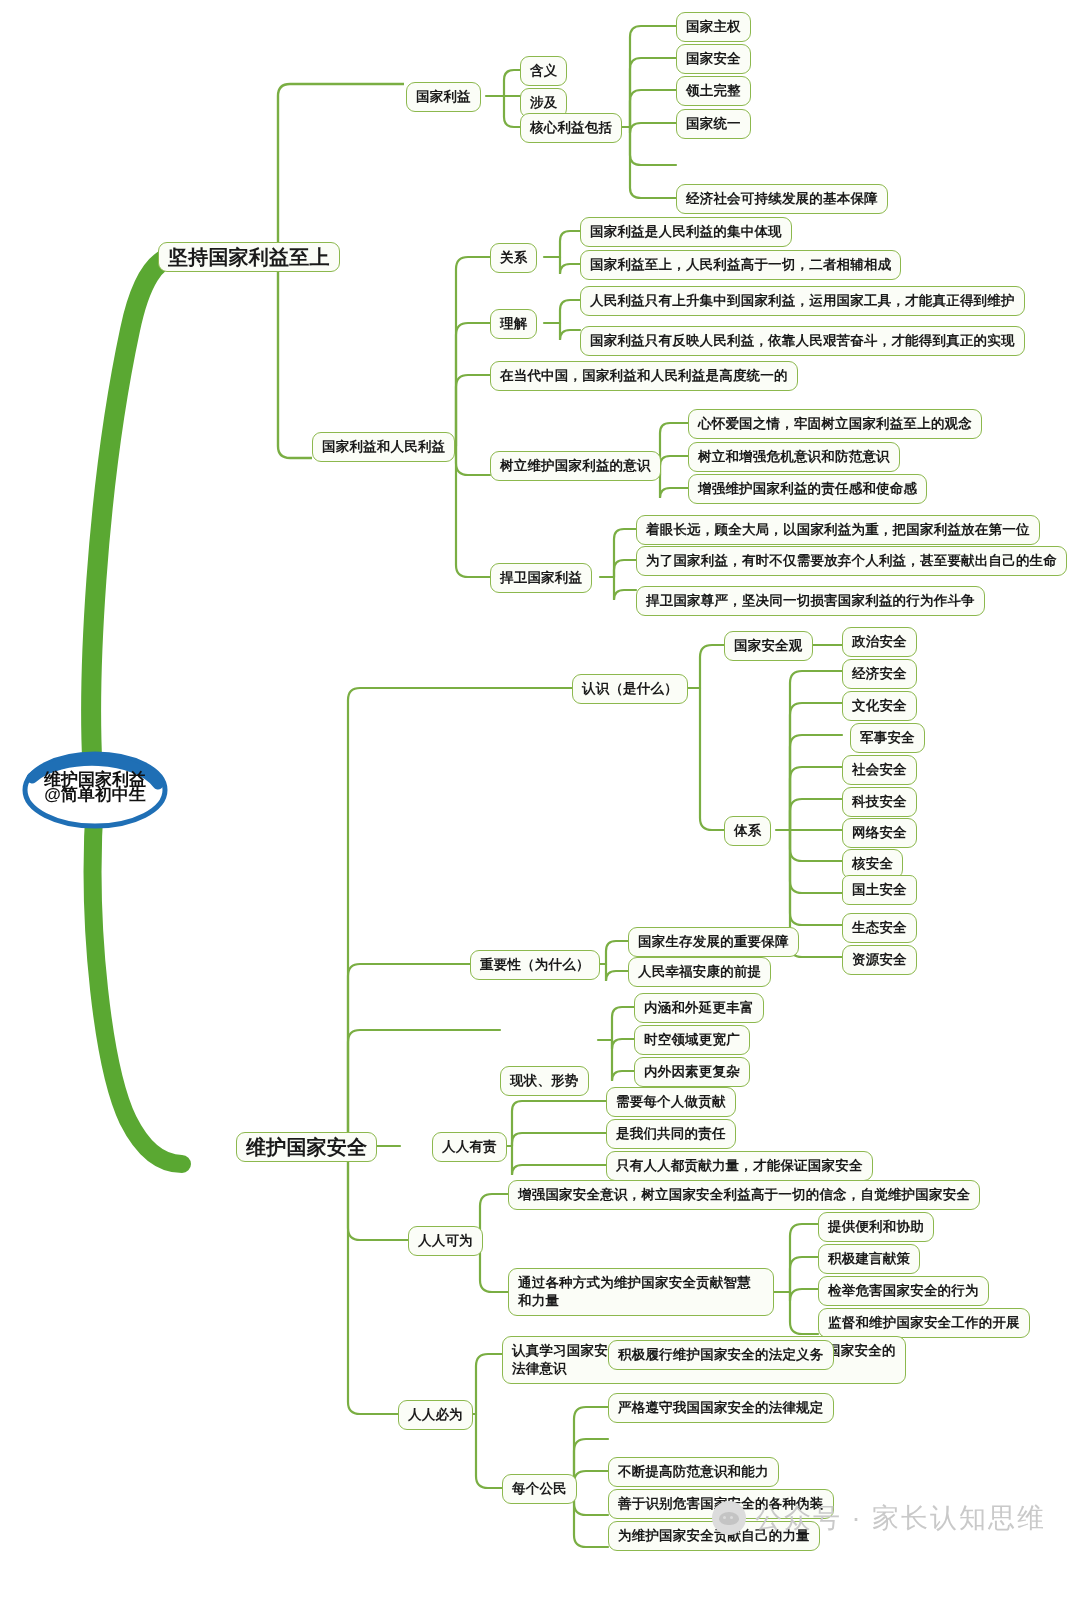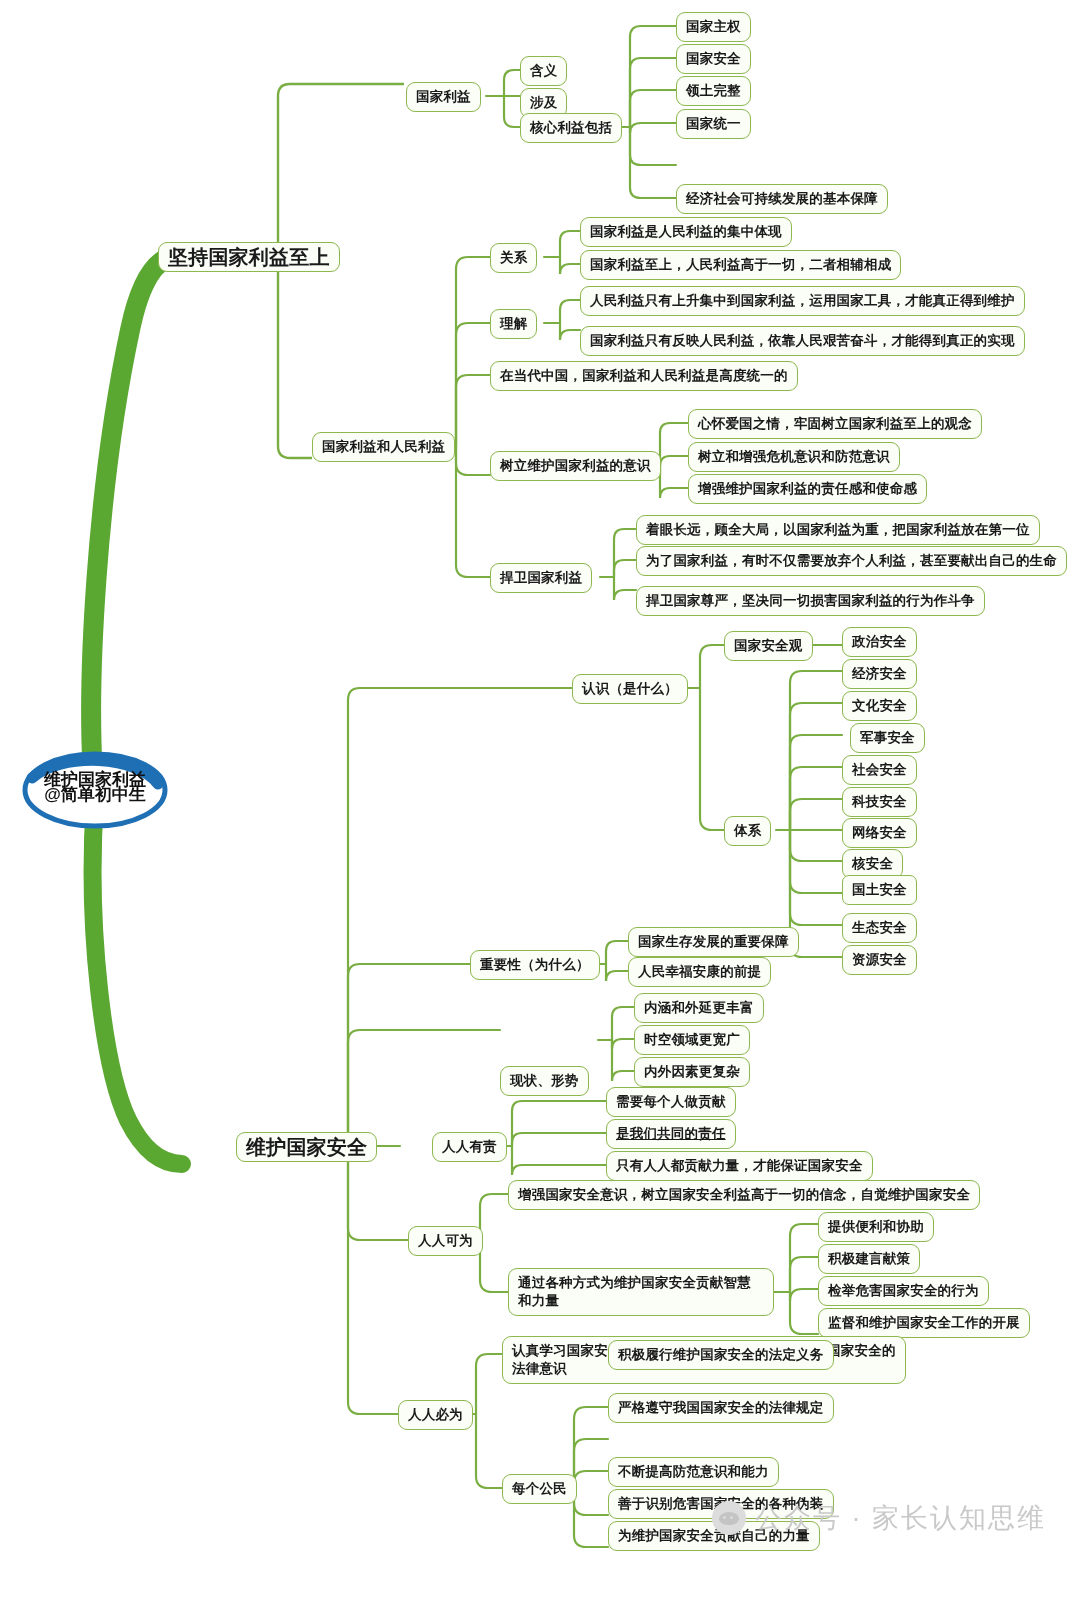--- a/index.html
+++ b/index.html
@@ -244,21 +244,21 @@
   <div class="node" style="left:628px;top:927px;">国家生存发展的重要保障</div>
   <div class="node" style="left:628px;top:957px;">人民幸福安康的前提</div>
 
   <div class="node" style="left:500px;top:1026px;margin-top:40px;">现状、形势</div>
   <div class="node" style="left:634px;top:993px;">内涵和外延更丰富</div>
   <div class="node" style="left:634px;top:1025px;">时空领域更宽广</div>
   <div class="node" style="left:634px;top:1057px;">内外因素更复杂</div>
 
   <div class="node" style="left:400px;top:1132px;margin-left:32px;">人人有责</div>
   <div class="node" style="left:606px;top:1087px;">需要每个人做贡献</div>
-  <div class="node" style="left:606px;top:1119px;text-decoration:underline;">是我们共同的责任</div>
+  <div class="node" style="left:606px;top:1119px;">是我们共同的责任</div>
   <div class="node" style="left:606px;top:1151px;">只有人人都贡献力量，才能保证国家安全</div>
 
   <div class="node" style="left:408px;top:1226px;">人人可为</div>
   <div class="node" style="left:508px;top:1180px;">增强国家安全意识，树立国家安全利益高于一切的信念，自觉维护国家安全</div>
   <div class="node wrap" style="left:508px;top:1268px;width:266px;">通过各种方式为维护国家安全贡献智慧和力量</div>
   <div class="node" style="left:818px;top:1212px;">提供便利和协助</div>
   <div class="node" style="left:818px;top:1244px;">积极建言献策</div>
   <div class="node" style="left:818px;top:1276px;">检举危害国家安全的行为</div>
   <div class="node" style="left:818px;top:1308px;">监督和维护国家安全工作的开展</div>
 

